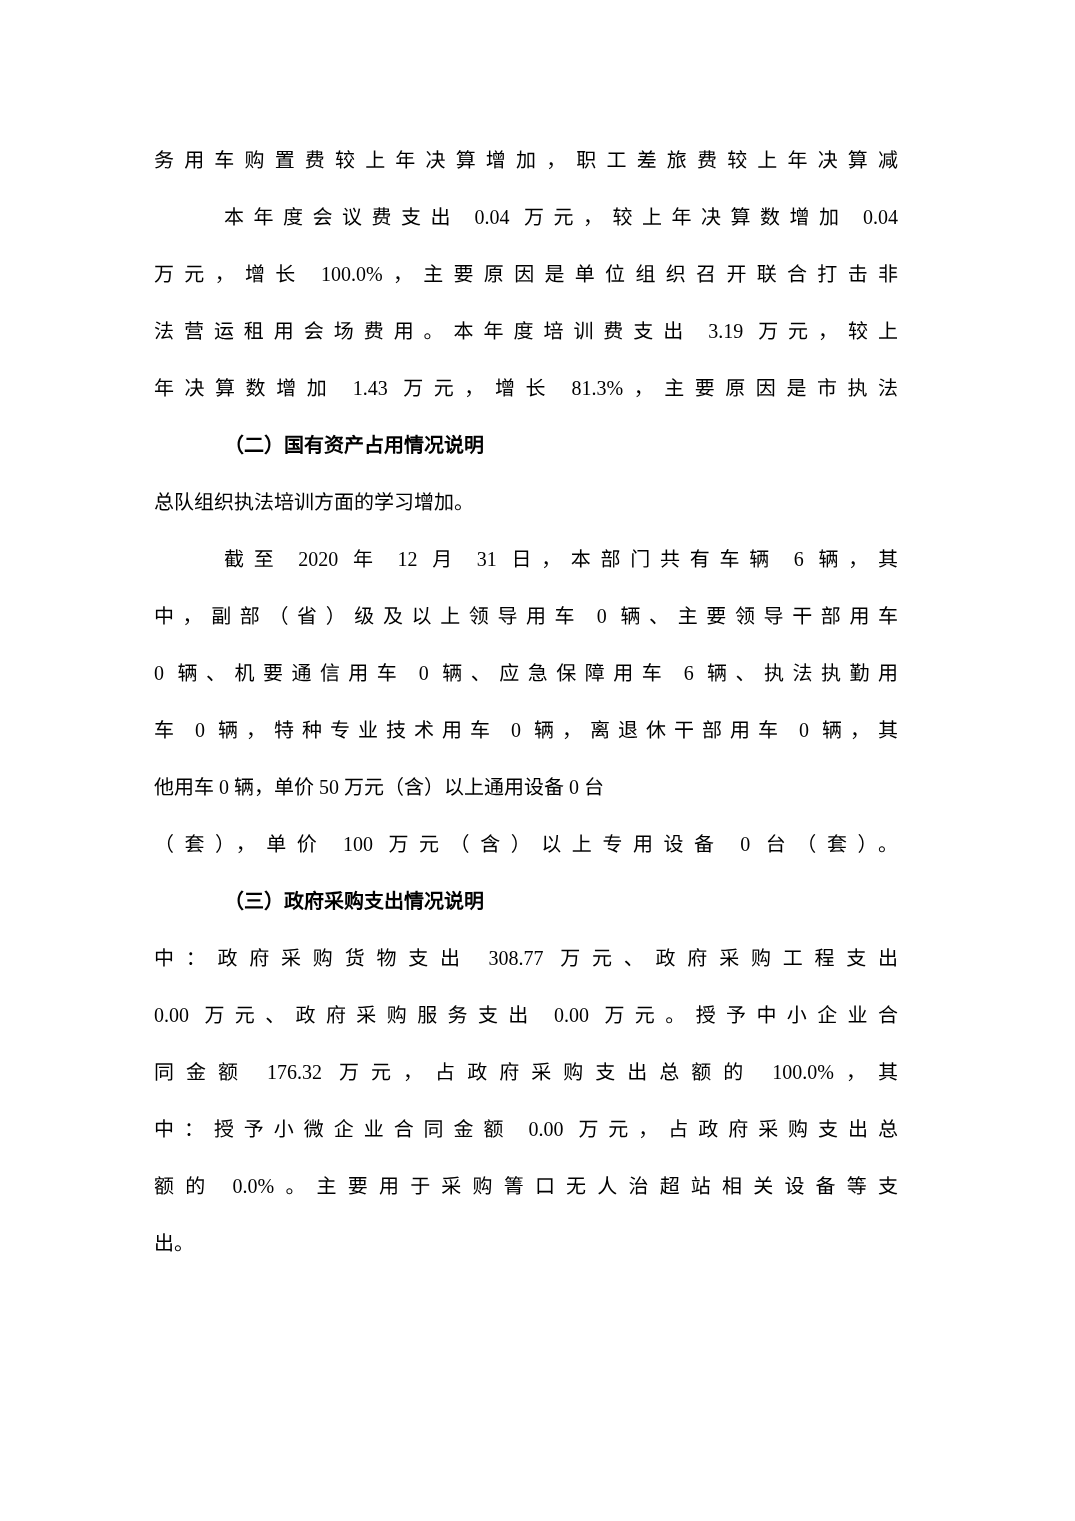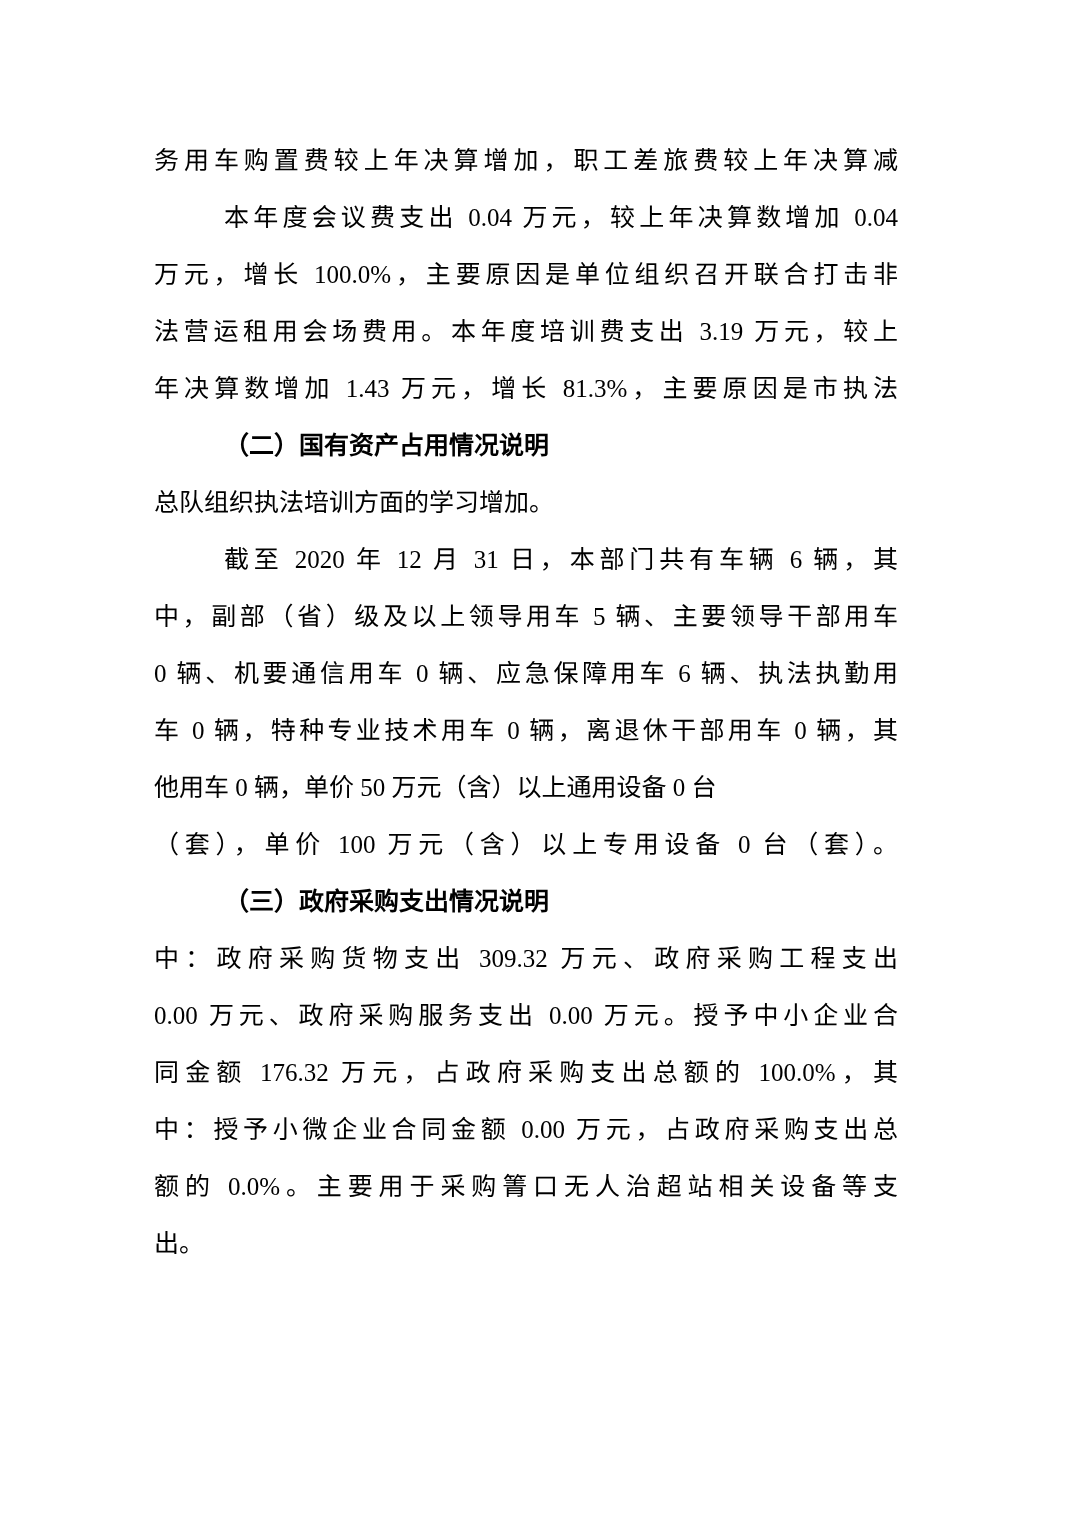--- a/index.html
+++ b/index.html
@@ -16,21 +16,21 @@
     font-family: "Liberation Serif", "DejaVu Serif", serif;
     color: #000000;
   }
   .doc {
     position: absolute;
     left: 154px;
     top: 132px;
     width: 744px;
   }
   .ln {
-    font-size: 25px;
+    font-size: 20px;
     line-height: 57px;
     height: 57px;
     white-space: nowrap;
     text-align: left;
     color: #000000;
   }
   
   .fill {
     text-align: justify;
     text-align-last: justify;
@@ -50,26 +50,26 @@
 <div class="page">
   <div class="doc">
     <div class="ln fill">务用车购置费较上年决算增加，职工差旅费较上年决算减</div>
     <div class="ln fill ind">本年度会议费支出 0.04 万元，较上年决算数增加 0.04</div>
     <div class="ln fill">万元，增长 100.0%，主要原因是单位组织召开联合打击非</div>
     <div class="ln fill">法营运租用会场费用。本年度培训费支出 3.19 万元，较上</div>
     <div class="ln fill">年决算数增加 1.43 万元，增长 81.3%，主要原因是市执法</div>
     <div class="ln hd ind">（二）国有资产占用情况说明</div>
     <div class="ln">总队组织执法培训方面的学习增加。</div>
     <div class="ln fill ind">截至 2020 年 12 月 31 日，本部门共有车辆 6 辆，其</div>
-    <div class="ln fill">中，副部（省）级及以上领导用车 5 辆、主要领导干部用车</div>
+    <div class="ln fill">中，副部（省）级及以上领导用车 0 辆、主要领导干部用车</div>
     <div class="ln fill">0 辆、机要通信用车 0 辆、应急保障用车 6 辆、执法执勤用</div>
     <div class="ln fill">车 0 辆，特种专业技术用车 0 辆，离退休干部用车 0 辆，其</div>
     <div class="ln">他用车 0 辆，单价 50 万元（含）以上通用设备 0 台</div>
     <div class="ln fill">（套），单价 100 万元（含）以上专用设备 0 台（套）。</div>
     <div class="ln hd ind">（三）政府采购支出情况说明</div>
-    <div class="ln fill">中：政府采购货物支出 309.32 万元、政府采购工程支出</div>
+    <div class="ln fill">中：政府采购货物支出 308.77 万元、政府采购工程支出</div>
     <div class="ln fill">0.00 万元、政府采购服务支出 0.00 万元。授予中小企业合</div>
     <div class="ln fill">同金额 176.32 万元，占政府采购支出总额的 100.0%，其</div>
     <div class="ln fill">中：授予小微企业合同金额 0.00 万元，占政府采购支出总</div>
     <div class="ln fill">额的 0.0%。主要用于采购箐口无人治超站相关设备等支</div>
     <div class="ln">出。</div>
   </div>
 </div>
 
 </body></html>

